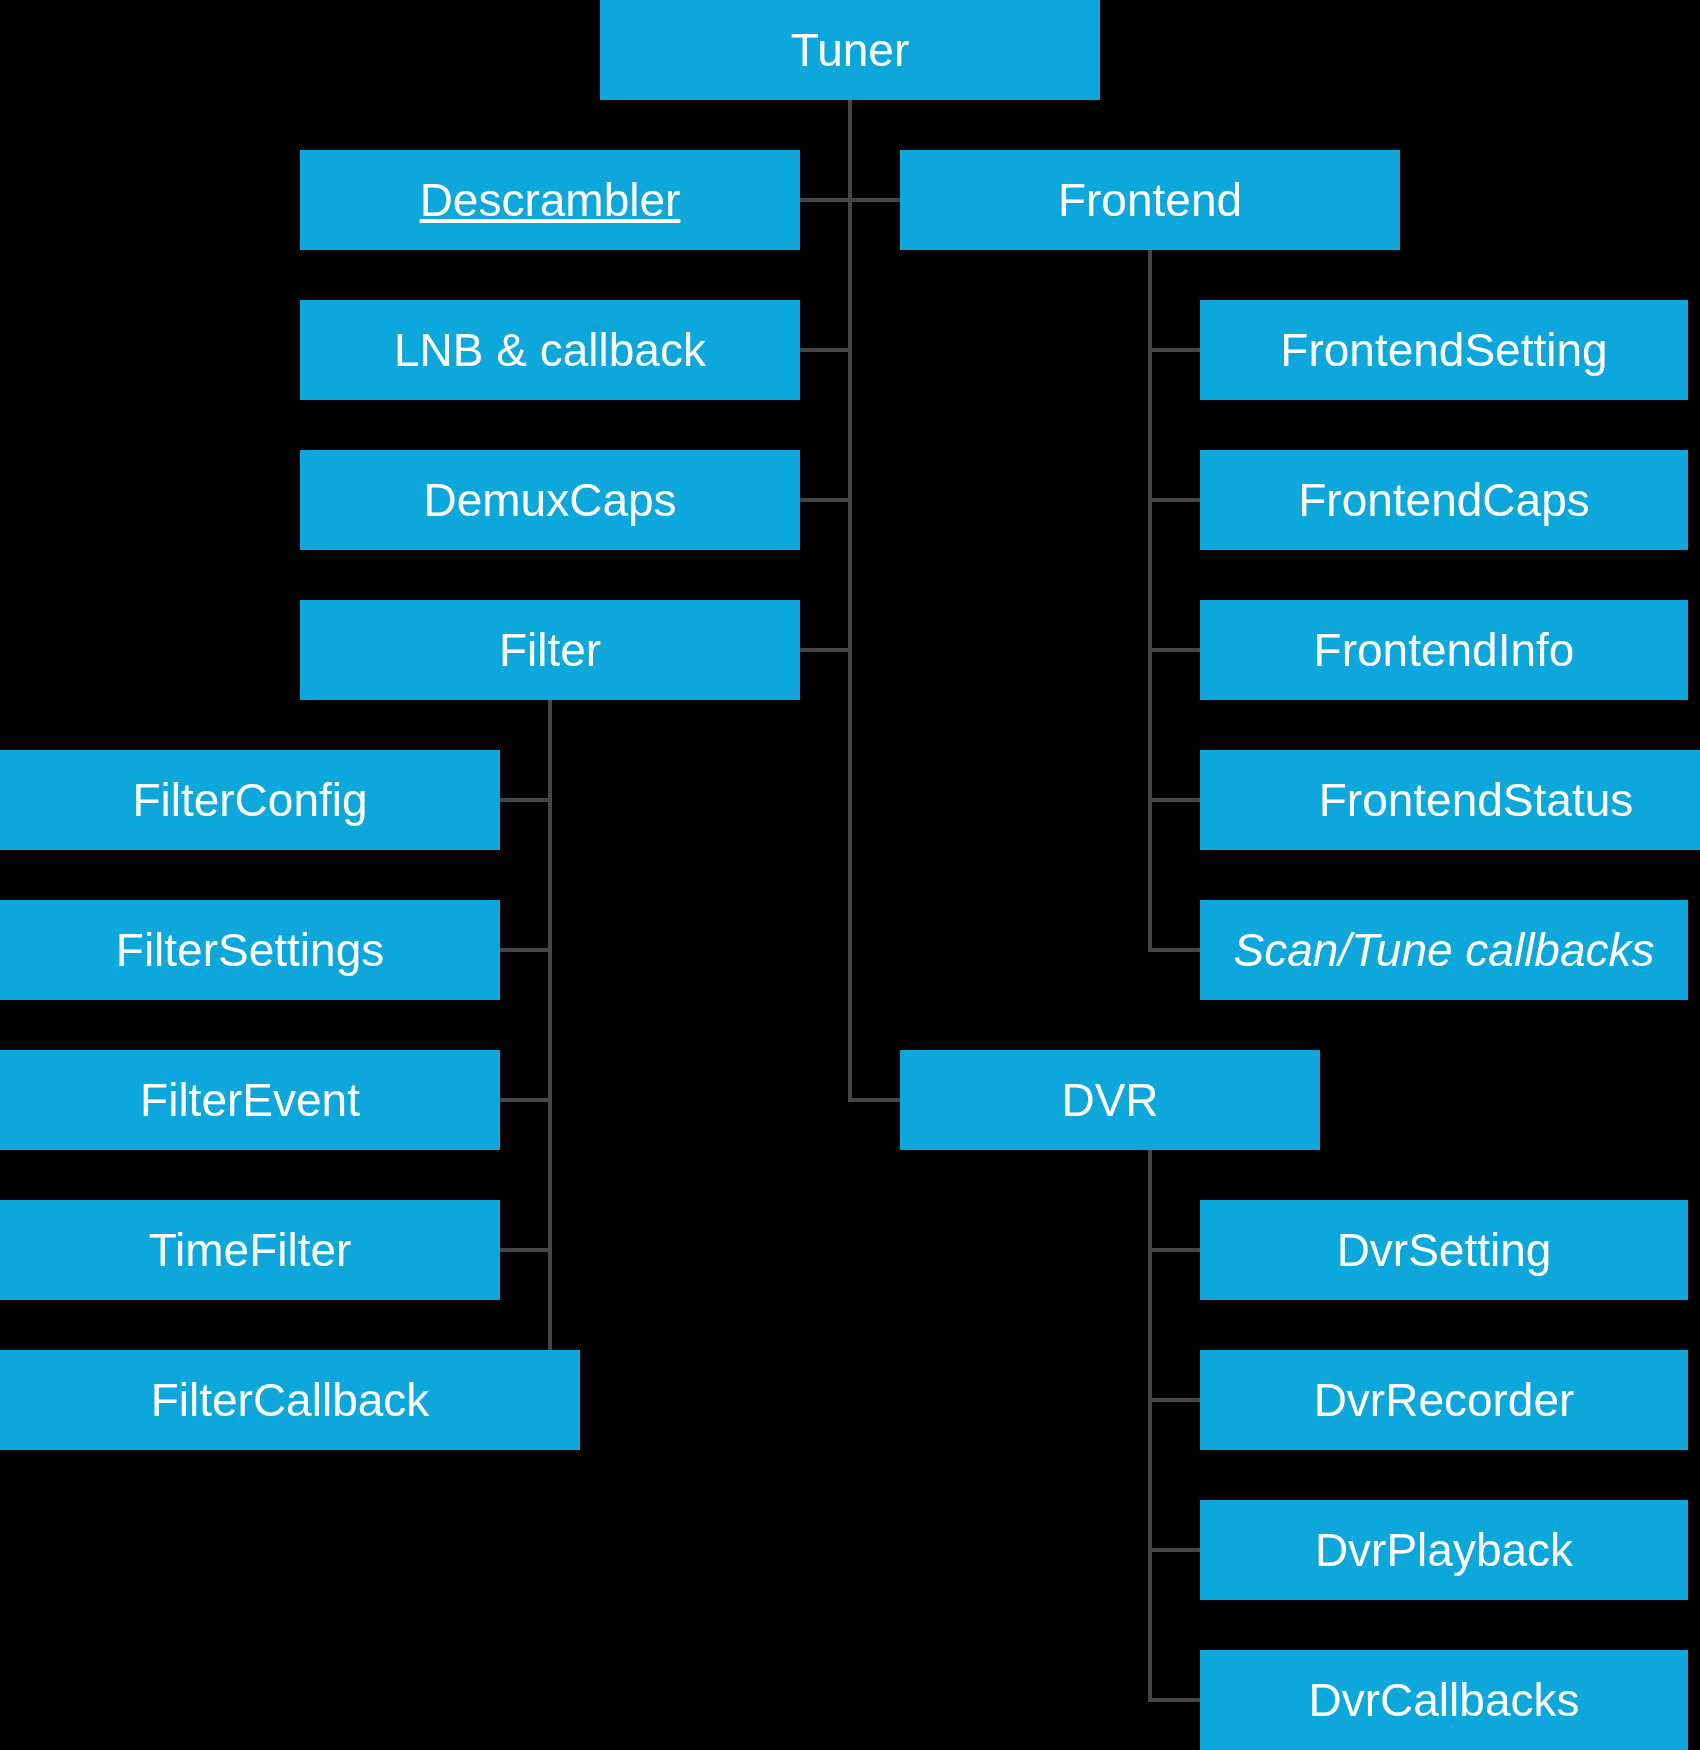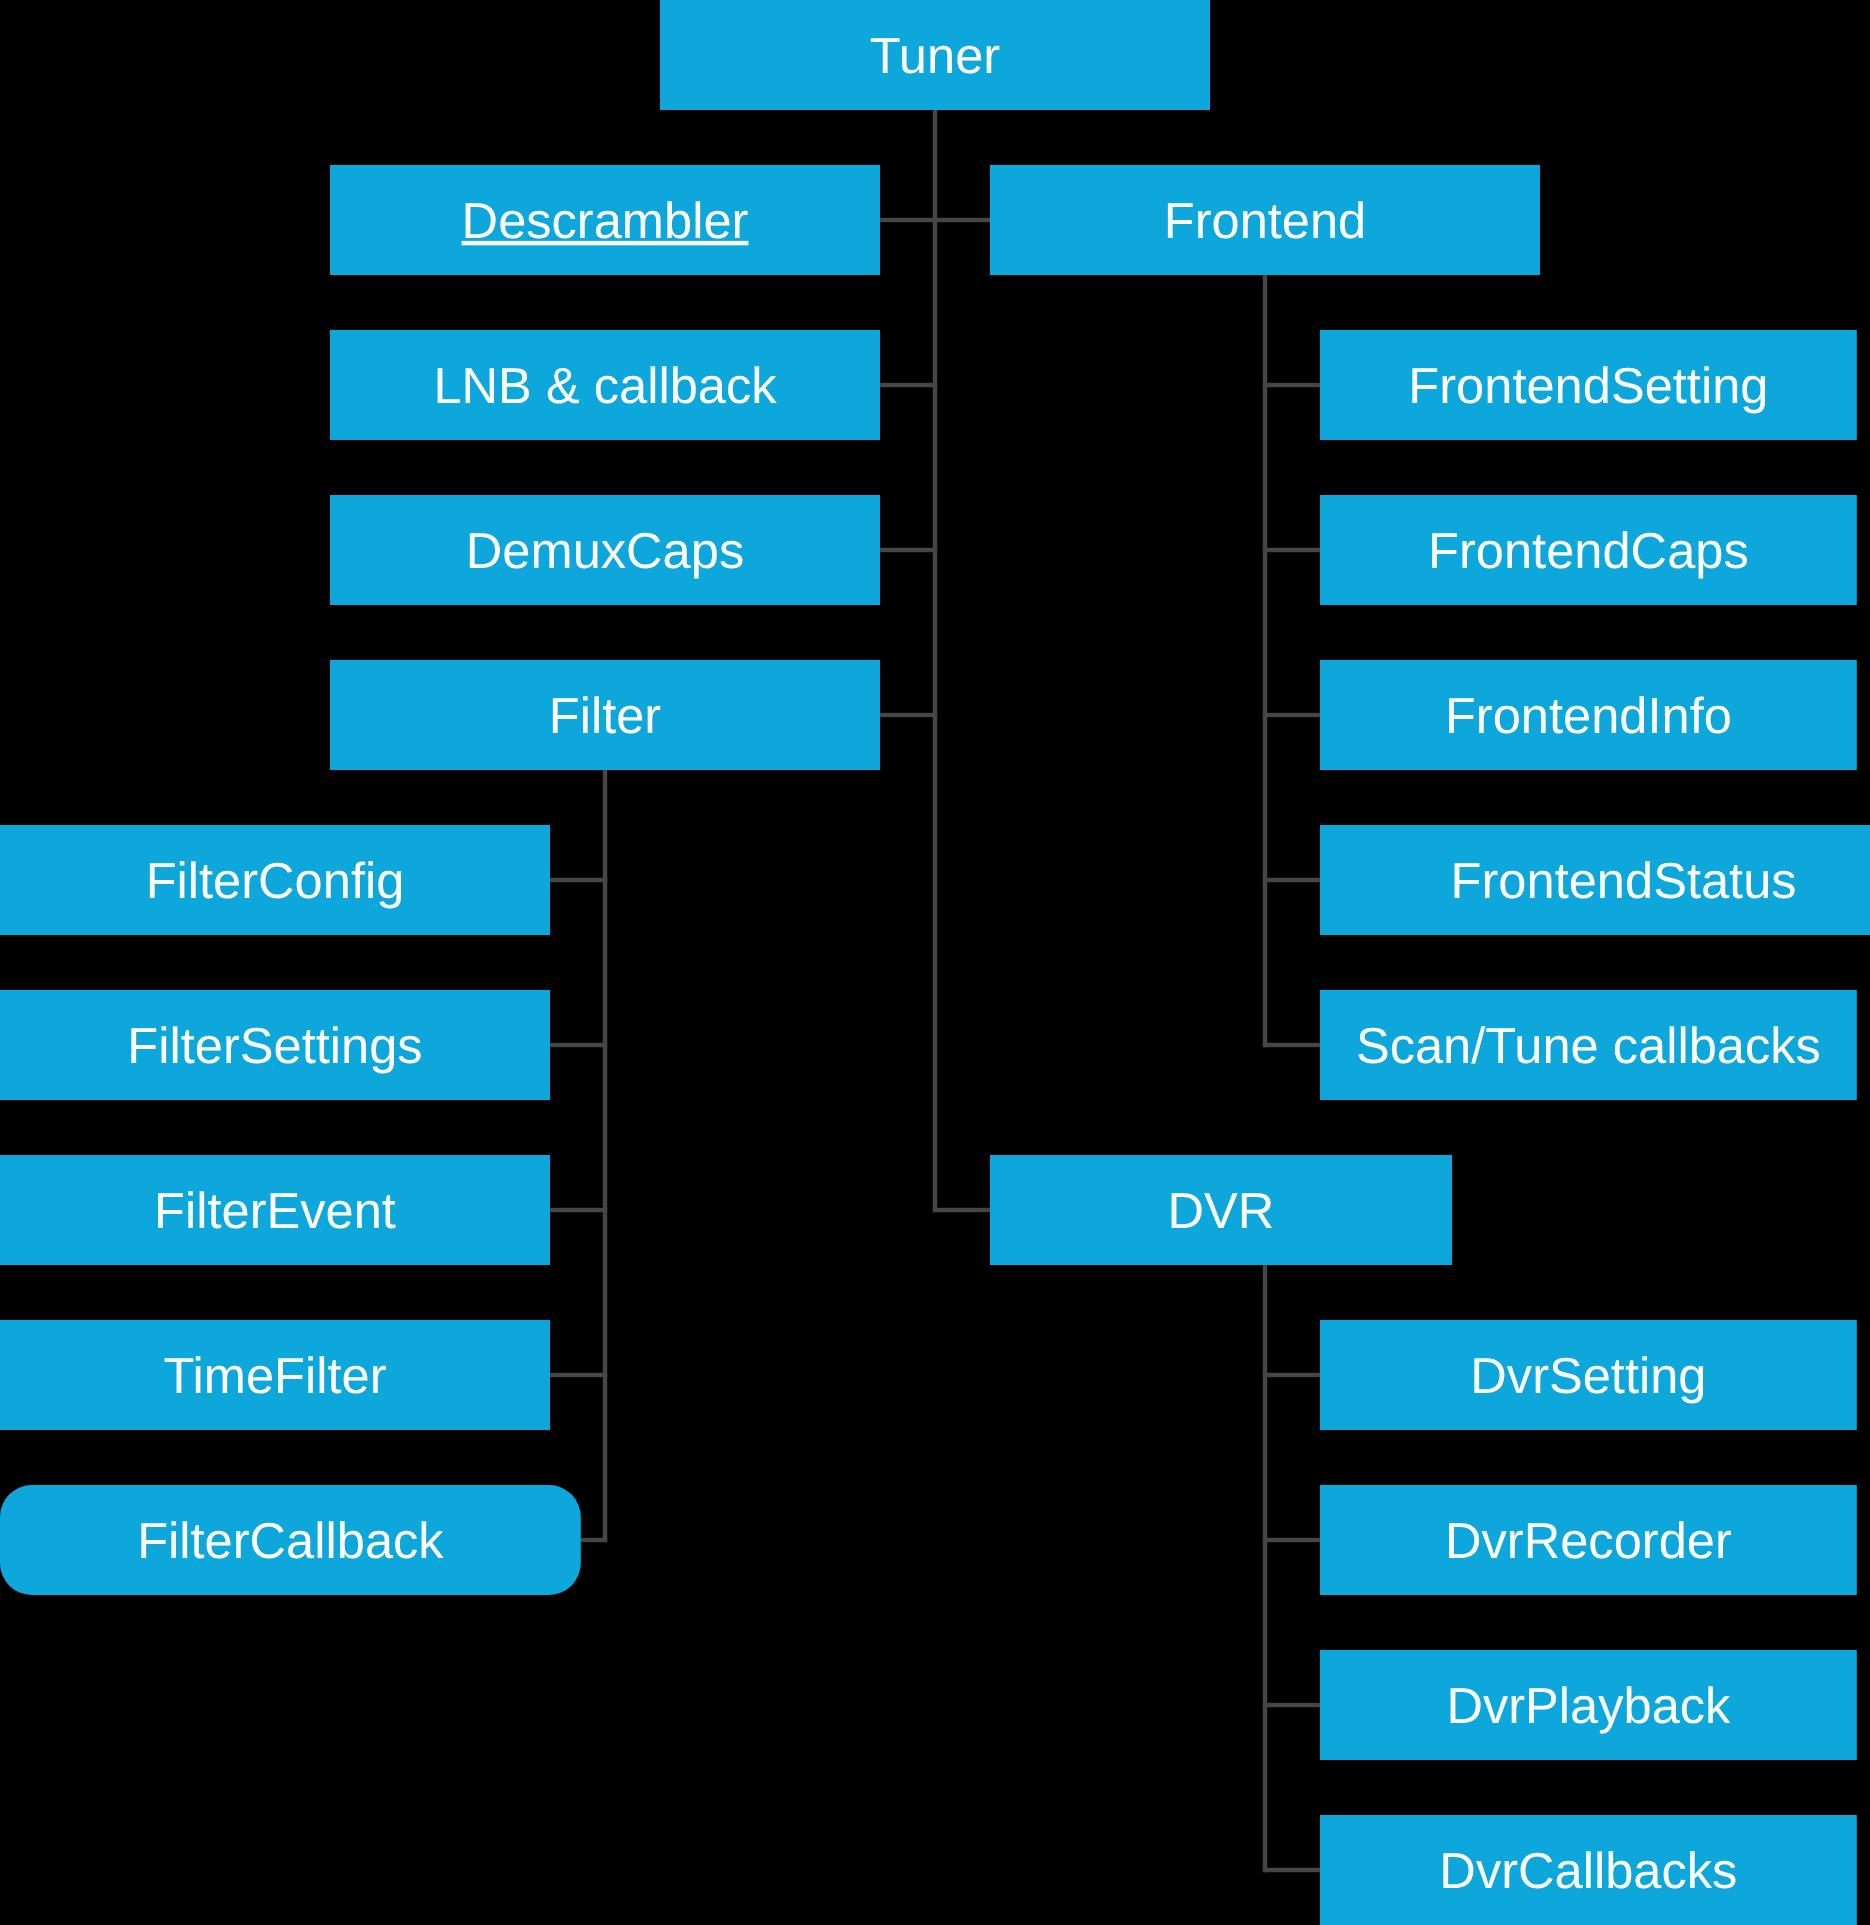--- a/index.html
+++ b/index.html
@@ -81,28 +81,28 @@
   <div class="node" style="left:300px;  top:450px;  width:500px;">DemuxCaps</div>
   <div class="node" style="left:1200px; top:450px;  width:488px;">FrontendCaps</div>
 
   <div class="node" style="left:300px;  top:600px;  width:500px;">Filter</div>
   <div class="node" style="left:1200px; top:600px;  width:488px;">FrontendInfo</div>
 
   <div class="node" style="left:0px;    top:750px;  width:500px;">FilterConfig</div>
   <div class="node" style="left:1200px; top:750px;  width:488px;padding-left:32px;">FrontendStatus</div>
 
   <div class="node" style="left:0px;    top:900px;  width:500px;">FilterSettings</div>
-  <div class="node" style="left:1200px; top:900px;  width:488px;">Scan/Tune callbacks</div>
+  <div class="node" style="left:1200px; top:900px;  width:488px;font-style:italic;">Scan/Tune callbacks</div>
 
   <div class="node" style="left:0px;    top:1050px; width:500px;">FilterEvent</div>
   <div class="node" style="left:900px;  top:1050px; width:420px;">DVR</div>
 
   <div class="node" style="left:0px;    top:1200px; width:500px;">TimeFilter</div>
   <div class="node" style="left:1200px; top:1200px; width:488px;">DvrSetting</div>
 
-  <div class="node" style="left:0px;    top:1350px; width:528px;border-radius:29px;">FilterCallback</div>
+  <div class="node" style="left:0px;    top:1350px; width:580px;">FilterCallback</div>
   <div class="node" style="left:1200px; top:1350px; width:488px;">DvrRecorder</div>
 
   <div class="node" style="left:1200px; top:1500px; width:488px;">DvrPlayback</div>
 
   <div class="node" style="left:1200px; top:1650px; width:488px;">DvrCallbacks</div>
 
 </div>
 
 </body></html>

